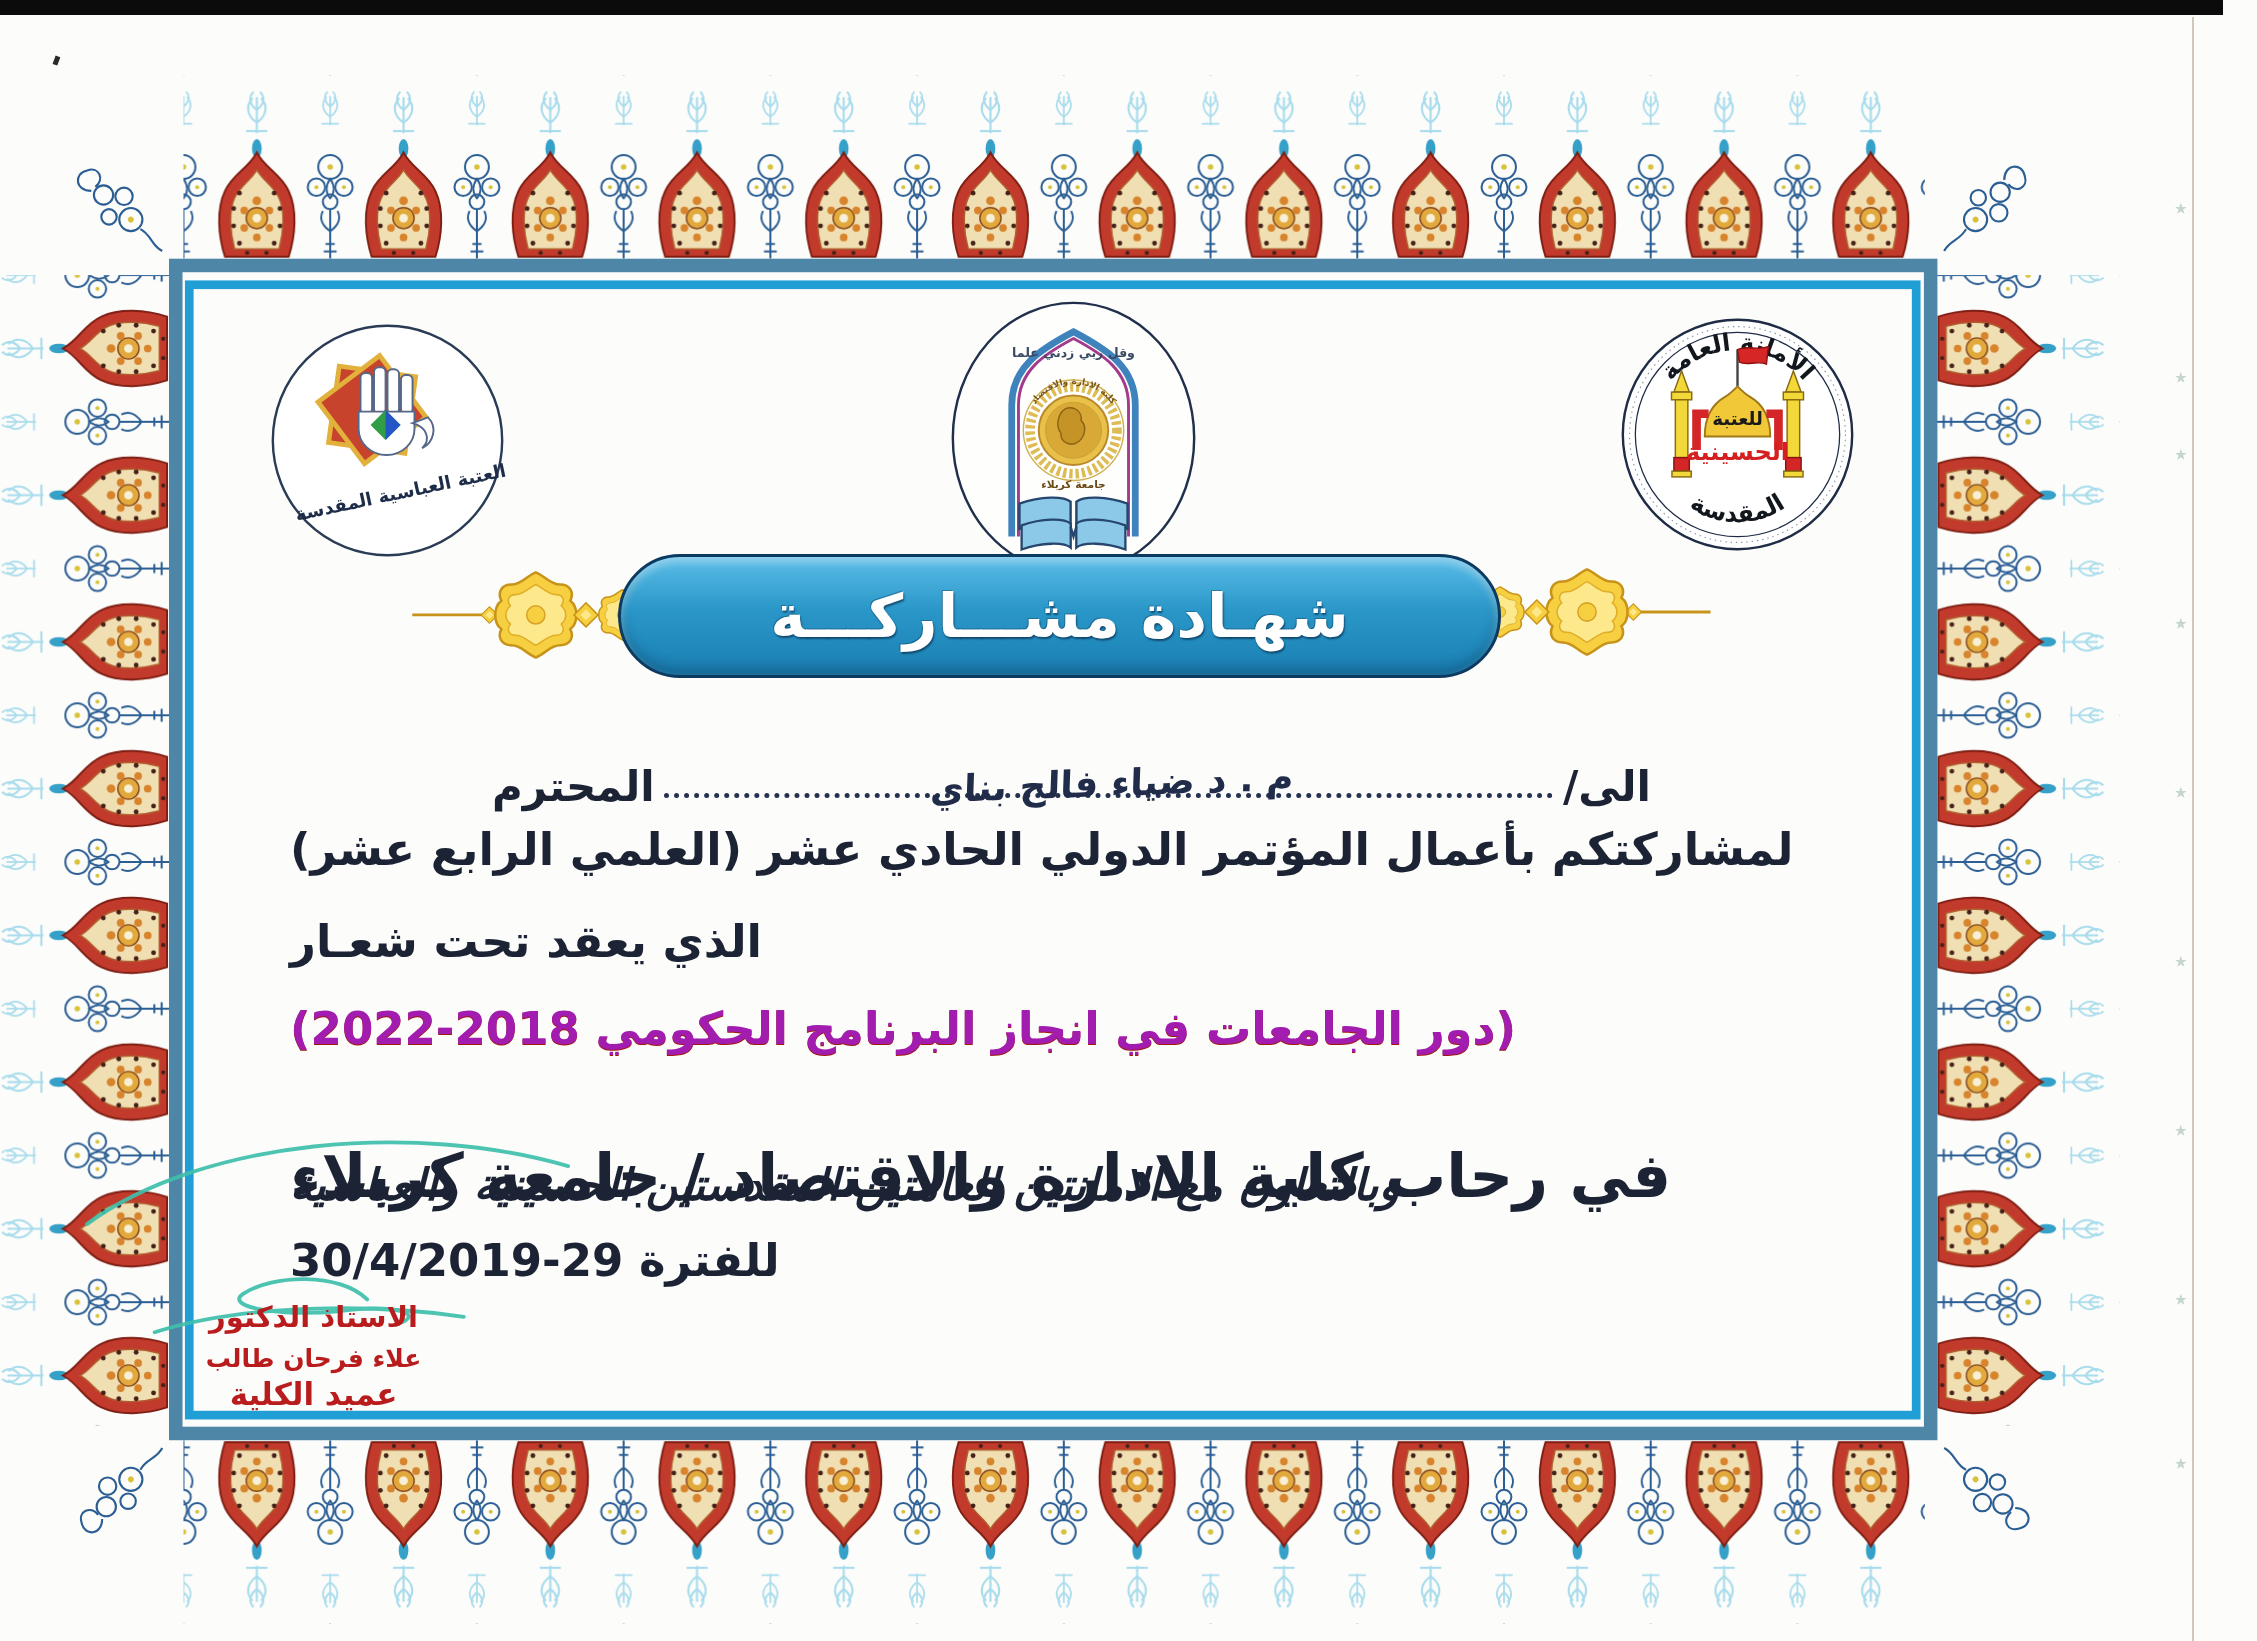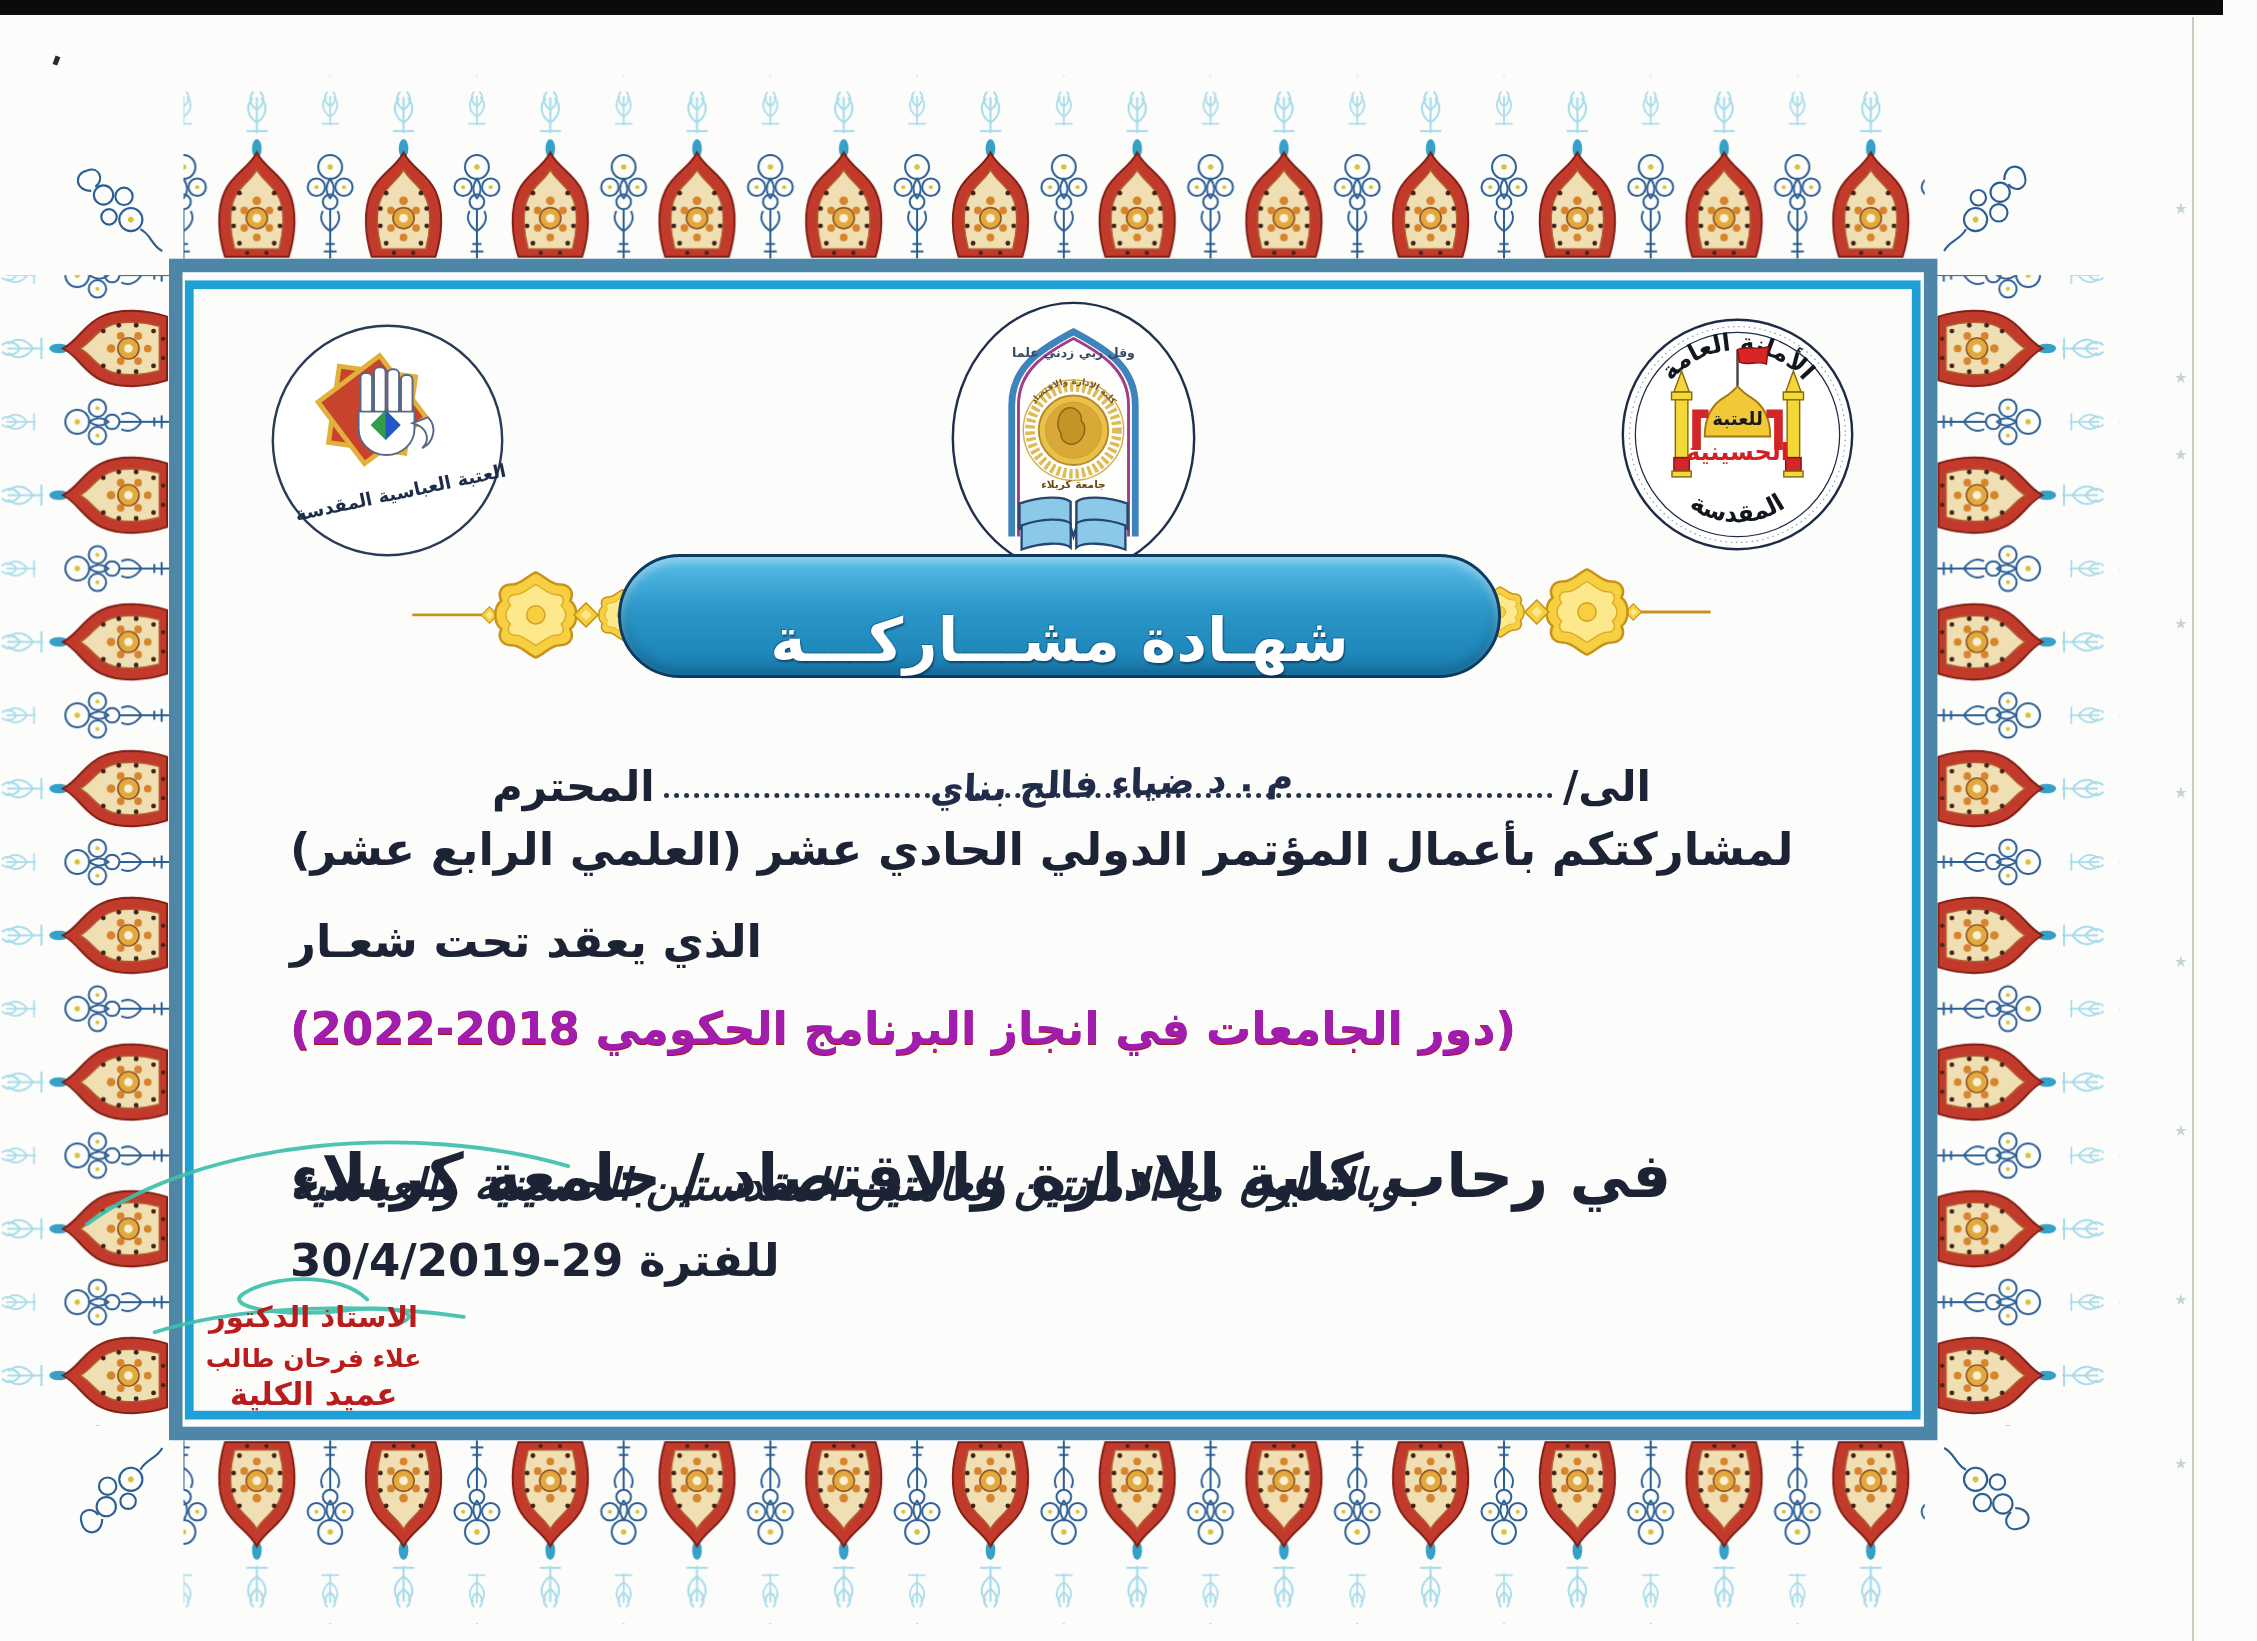--- a/index.html
+++ b/index.html
@@ -13,21 +13,21 @@
   .scan-topbar{left:0;top:0;width:2223px;height:14.5px;background:#0b0b0b;}
   .scan-edgeline{left:2192px;top:17.4px;width:1.9px;height:1624px;background:#c4bcab;opacity:.8;}
   .scan-dot{left:54px;top:56px;width:4.8px;height:8.7px;background:#2a2a2a;transform:rotate(20deg);}
   .ghost-col span{position:absolute;left:2174px;color:rgba(140,175,160,.5);font-size:25px;}
   
   .banner{
     left:618px;top:554px;width:883px;height:124px;border-radius:62px;
     background:linear-gradient(180deg,#5abde8 0%,#2a97c8 45%,#1a7fb2 100%);
     border:3.9px solid #0d3a60;box-sizing:border-box;
     box-shadow:inset 0 4.8px 8.7px rgba(255,255,255,.4), inset 0 -6.8px 11.6px rgba(0,40,70,.3);
-    display:flex;align-items:flex-end;justify-content:center;
+    display:flex;align-items:center;justify-content:center;
   }
   .banner-title{
     direction:rtl;color:#ffffff;font-weight:bold;font-size:60px;white-space:nowrap;
     text-shadow:1px 1.9px 1.9px rgba(8,40,70,.65),-1px -1px 0 rgba(8,40,70,.35);
   }
   
   .row{
     position:absolute;left:290px;width:1529px;text-align:left;direction:rtl;
     color:#1b2334;font-weight:bold;white-space:nowrap;
   }

